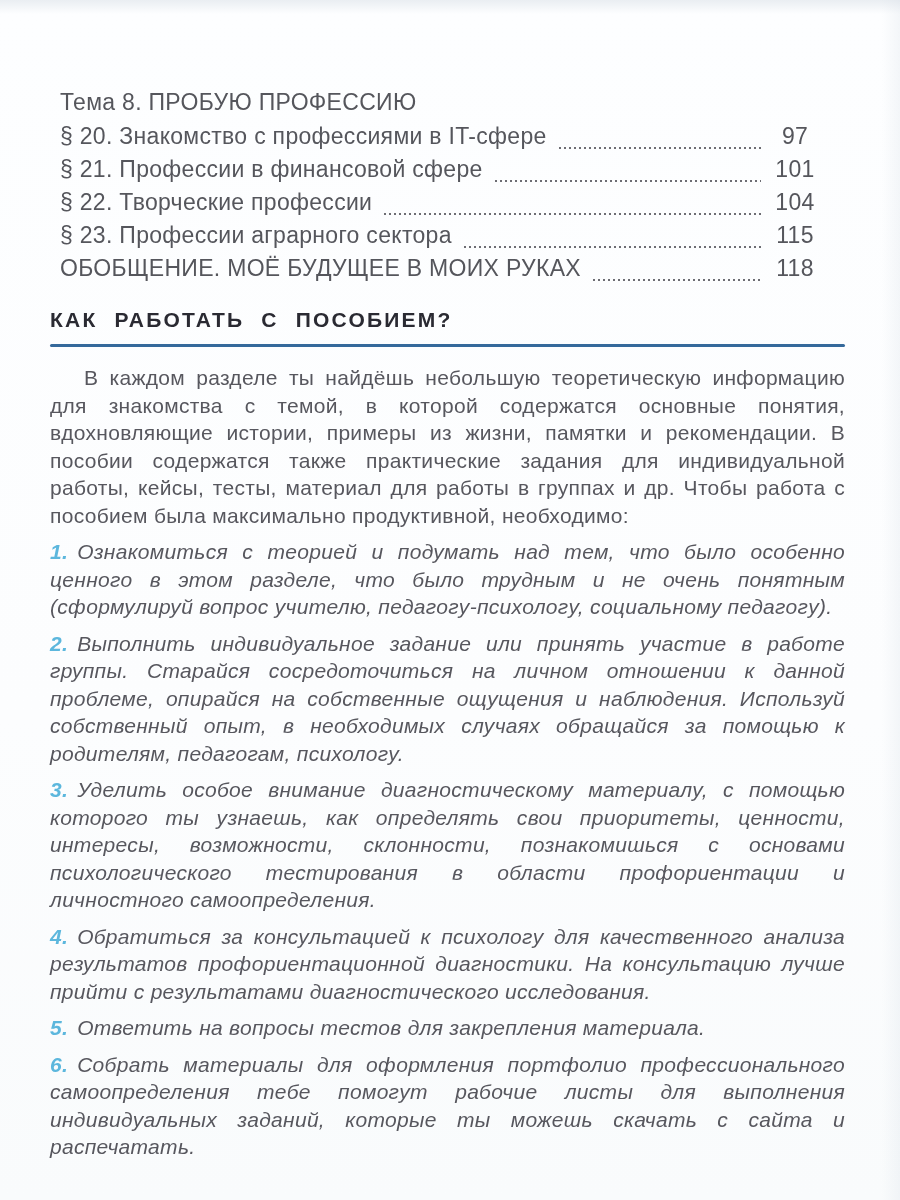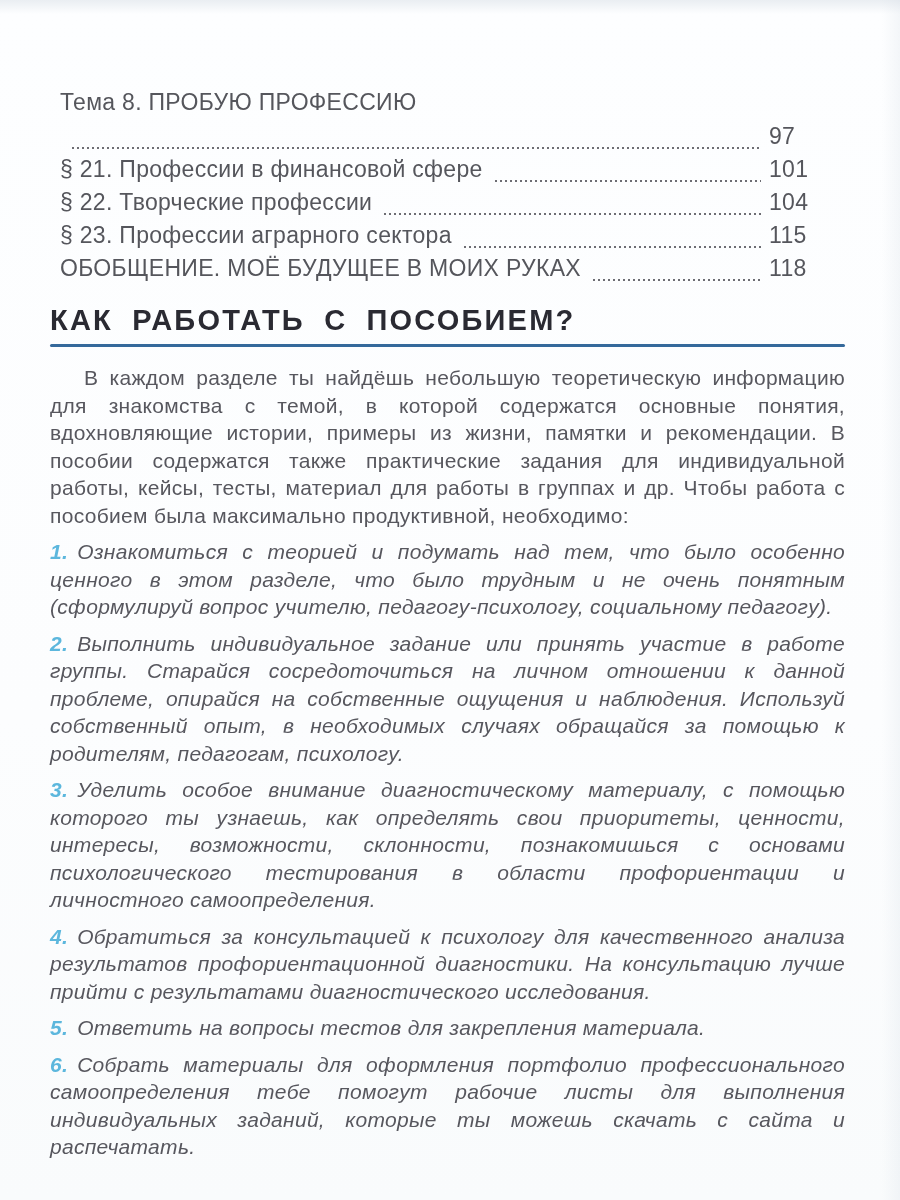--- a/index.html
+++ b/index.html
@@ -45,31 +45,31 @@
   }
   .toc-dots {
     flex: 1 1 auto;
     height: 2.5px;
     margin: 0 8px 4px 12px;
     align-self: flex-end;
     background: repeating-linear-gradient(90deg, #6d6d73 0 2px, rgba(0,0,0,0) 2px 5px);
   }
   .toc-page {
     flex: 0 0 52px;
-    text-align: left;
+    text-align: center;
     white-space: nowrap;
   }
 
   
   .heading-wrap {
     margin-top: 20px;
   }
   .section-heading {
     margin: 0;
-    font-size: 29px;
+    font-size: 21px;
     line-height: 30px;
     font-weight: 900;
     color: #2a2a32;
     letter-spacing: 2.2px;
     word-spacing: 9px;
   }
   .heading-rule {
     margin-top: 9px;
     height: 3px;
     background: #35699b;
@@ -105,20 +105,21 @@
 </style>
 </head>
 <body>
 
 <div class="page">
 
   <div class="toc">
     <div class="toc-theme">Тема 8. ПРОБУЮ ПРОФЕССИЮ</div>
 
     <div class="toc-row">
+      <span class="toc-label">§ 20. Знакомство с профессиями в IT-сфере</span>
       <span class="toc-dots"></span>
       <span class="toc-page">97</span>
     </div>
     <div class="toc-row">
       <span class="toc-label">§ 21. Профессии в финансовой сфере</span>
       <span class="toc-dots"></span>
       <span class="toc-page">101</span>
     </div>
     <div class="toc-row">
       <span class="toc-label">§ 22. Творческие профессии</span>

